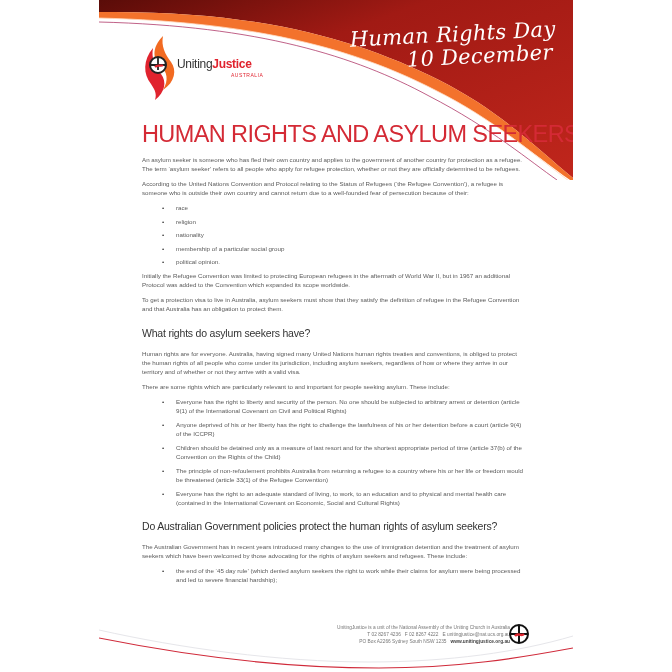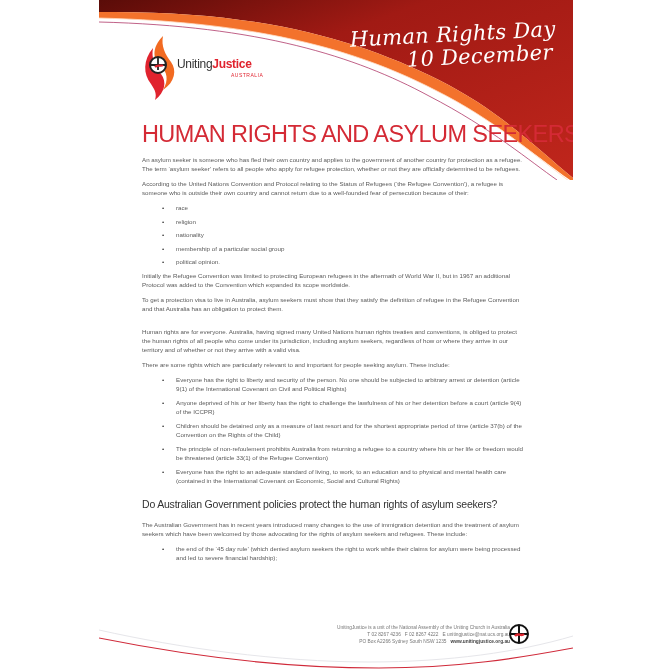--- a/index.html
+++ b/index.html
@@ -224,20 +224,21 @@
         <li><span class="bullet">•</span><span>religion</span></li>
         <li><span class="bullet">•</span><span>nationality</span></li>
         <li><span class="bullet">•</span><span>membership of a particular social group</span></li>
         <li><span class="bullet">•</span><span>political opinion.</span></li>
       </ul>
       <p>Initially the Refugee Convention was limited to protecting European refugees in the aftermath of World War II, but in 1967 an additional Protocol was added to the Convention which expanded its scope worldwide.</p>
       <p>To get a protection visa to live in Australia, asylum seekers must show that they satisfy the definition of refugee in the Refugee Convention and that Australia has an obligation to protect them.</p>
     </section>
 
     <section class="sec2">
+      <h2>What rights do asylum seekers have?</h2>
       <p>Human rights are for everyone. Australia, having signed many United Nations human rights treaties and conventions, is obliged to protect the human rights of all people who come under its jurisdiction, including asylum seekers, regardless of how or where they arrive in our territory and of whether or not they arrive with a valid visa.</p>
       <p>There are some rights which are particularly relevant to and important for people seeking asylum. These include:</p>
       <ul class="long">
         <li><span class="bullet">•</span><span>Everyone has the right to liberty and security of the person. No one should be subjected to arbitrary arrest or detention (article 9(1) of the International Covenant on Civil and Political Rights)</span></li>
         <li><span class="bullet">•</span><span>Anyone deprived of his or her liberty has the right to challenge the lawfulness of his or her detention before a court (article 9(4) of the ICCPR)</span></li>
         <li><span class="bullet">•</span><span>Children should be detained only as a measure of last resort and for the shortest appropriate period of time (article 37(b) of the Convention on the Rights of the Child)</span></li>
         <li><span class="bullet">•</span><span>The principle of non-refoulement prohibits Australia from returning a refugee to a country where his or her life or freedom would be threatened (article 33(1) of the Refugee Convention)</span></li>
         <li><span class="bullet">•</span><span>Everyone has the right to an adequate standard of living, to work, to an education and to physical and mental health care (contained in the International Covenant on Economic, Social and Cultural Rights)</span></li>
       </ul>
     </section>

